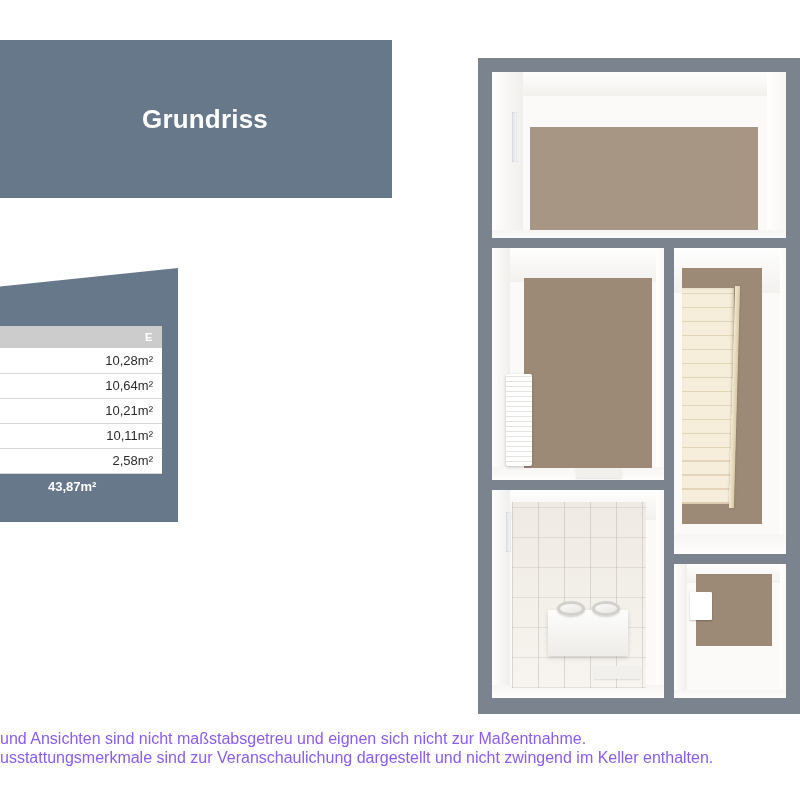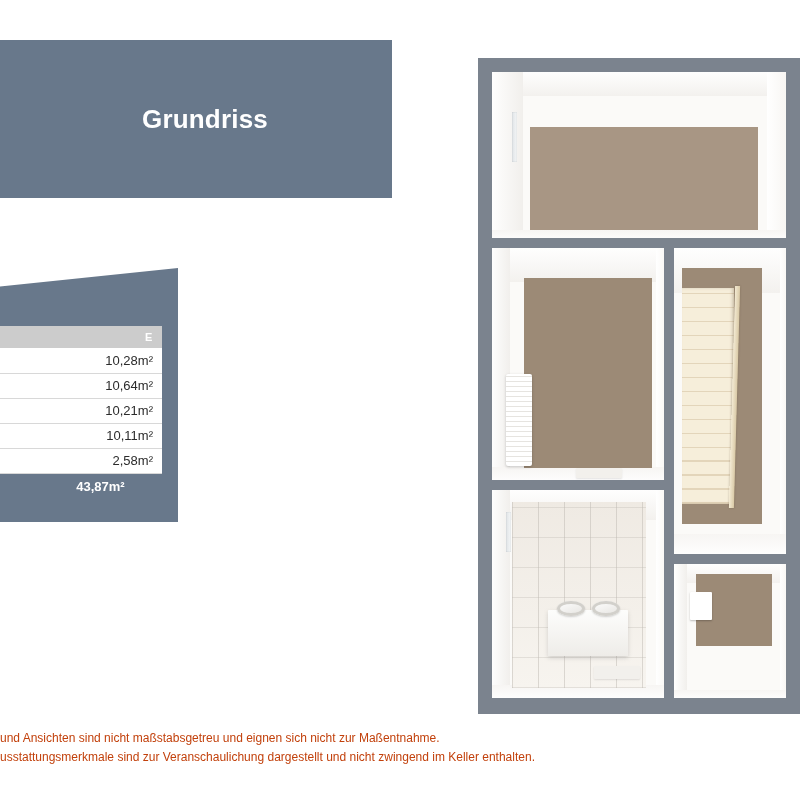--- a/index.html
+++ b/index.html
@@ -103,21 +103,21 @@
     color: #2b2b2b;
   }
   #area-table tfoot tr {
     background: #68788b;
   }
   #area-table tfoot td {
     color: #ffffff;
     font-weight: bold;
     height: 26px;
   }
-  #area-table tfoot td.val { text-align: center; }
+  #area-table tfoot td.val { text-align: left; }
 
   
   #floorplan {
     position: absolute;
     left: 478px;
     top: 58px;
     width: 322px;
     height: 656px;
     background: #7b838e;
     overflow: hidden;
@@ -251,22 +251,22 @@
   }
 
   
   #disclaimer {
     position: absolute;
     left: 0px;
     top: 729px;
     width: 720px;
   }
   #disclaimer div {
-    color: #c2410c;
-    font-size: 12px;
+    color: #8b5cf6;
+    font-size: 16px;
     line-height: 19px;
     white-space: nowrap;
   }
 </style>
 </head>
 <body>
 
 <div id="title-panel">
   <div id="title-inner">
     <div id="title-main">Grundriss</div>

